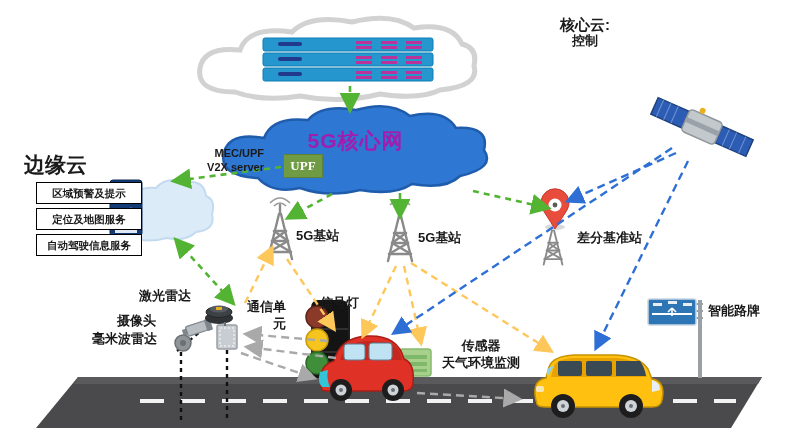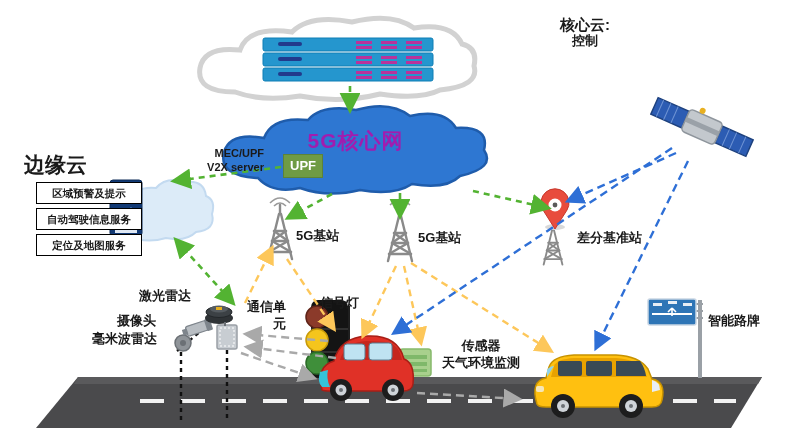--- a/index.html
+++ b/index.html
@@ -12,35 +12,35 @@
   .lbl.center{text-align:center;white-space:normal;}
   #core-cloud-text{left:478px;top:16px;width:214px;text-align:center;}
   #core-cloud-text .t{font-size:15px;font-weight:600;}
   #core-cloud-text .d{font-size:13px;font-weight:600;line-height:16px;}
   #core-net-label{left:268px;top:132px;width:175px;text-align:center;
     color:#a21caf;font-size:21px;font-weight:bold;letter-spacing:1px;}
   #mec-label{left:186px;top:146px;width:78px;text-align:right;
     font-size:11px;font-weight:bold;line-height:14px;}
   #upf-box{left:283px;top:154px;width:38px;height:22px;background:#6f9b44;
     border:1px solid #5c8338;color:#fff;font-size:13px;font-weight:bold;
-    text-align:center;line-height:22px;position:absolute;}
+    text-align:center;line-height:22px;position:absolute;font-family:Liberation Serif, serif;}
   #edge-title{left:24px;top:156px;font-size:21px;font-weight:600;}
   #edge-services{position:absolute;left:6px;top:182px;width:106px;margin-left:30px;}
   .edge-box{border:1.6px solid #000;background:#fff;height:20px;line-height:20px;
     text-align:center;font-size:10.5px;font-weight:bold;margin-bottom:4px;}
   #lbl-bs1{left:296px;top:227px;}
   #lbl-bs2{left:418px;top:229px;}
   #lbl-diff{left:577px;top:229px;}
   #lbl-lidar{left:139px;top:287px;}
   #lbl-camera{left:117px;top:312px;}
   #lbl-mmwave{left:92px;top:330px;}
   #lbl-comm{left:232px;top:298px;width:54px;text-align:right;}
   #lbl-signal{left:320px;top:294px;}
   #lbl-weather{left:428px;top:337px;width:106px;}
-  #lbl-sign{left:708px;top:312px;}
+  #lbl-sign{left:708px;top:302px;}
 </style>
 </head>
 <body>
 
 <div id="stage">
 
 <svg id="art" width="800" height="440" viewBox="0 0 800 440">
   <defs>
     <marker id="mG" markerWidth="9" markerHeight="9" refX="6.5" refY="4" orient="auto-start-reverse">
       <path d="M0,0 L8,4 L0,8 Z" fill="#53b332"></path>
@@ -306,22 +306,22 @@
   <div>MEC/UPF</div>
   <div>V2X server</div>
 </div>
 
 <div id="upf-box">UPF</div>
 
 <div class="lbl" id="edge-title">边缘云</div>
 
 <div id="edge-services">
   <div class="edge-box">区域预警及提示</div>
+  <div class="edge-box">定位及地图服务</div>
   <div class="edge-box">自动驾驶信息服务</div>
-  <div class="edge-box">定位及地图服务</div>
 </div>
 
 <div class="lbl" id="lbl-bs1">5G基站</div>
 <div class="lbl" id="lbl-bs2">5G基站</div>
 <div class="lbl" id="lbl-diff">差分基准站</div>
 
 <div class="lbl" id="lbl-lidar">激光雷达</div>
 <div class="lbl" id="lbl-camera">摄像头</div>
 <div class="lbl" id="lbl-mmwave">毫米波雷达</div>
 

